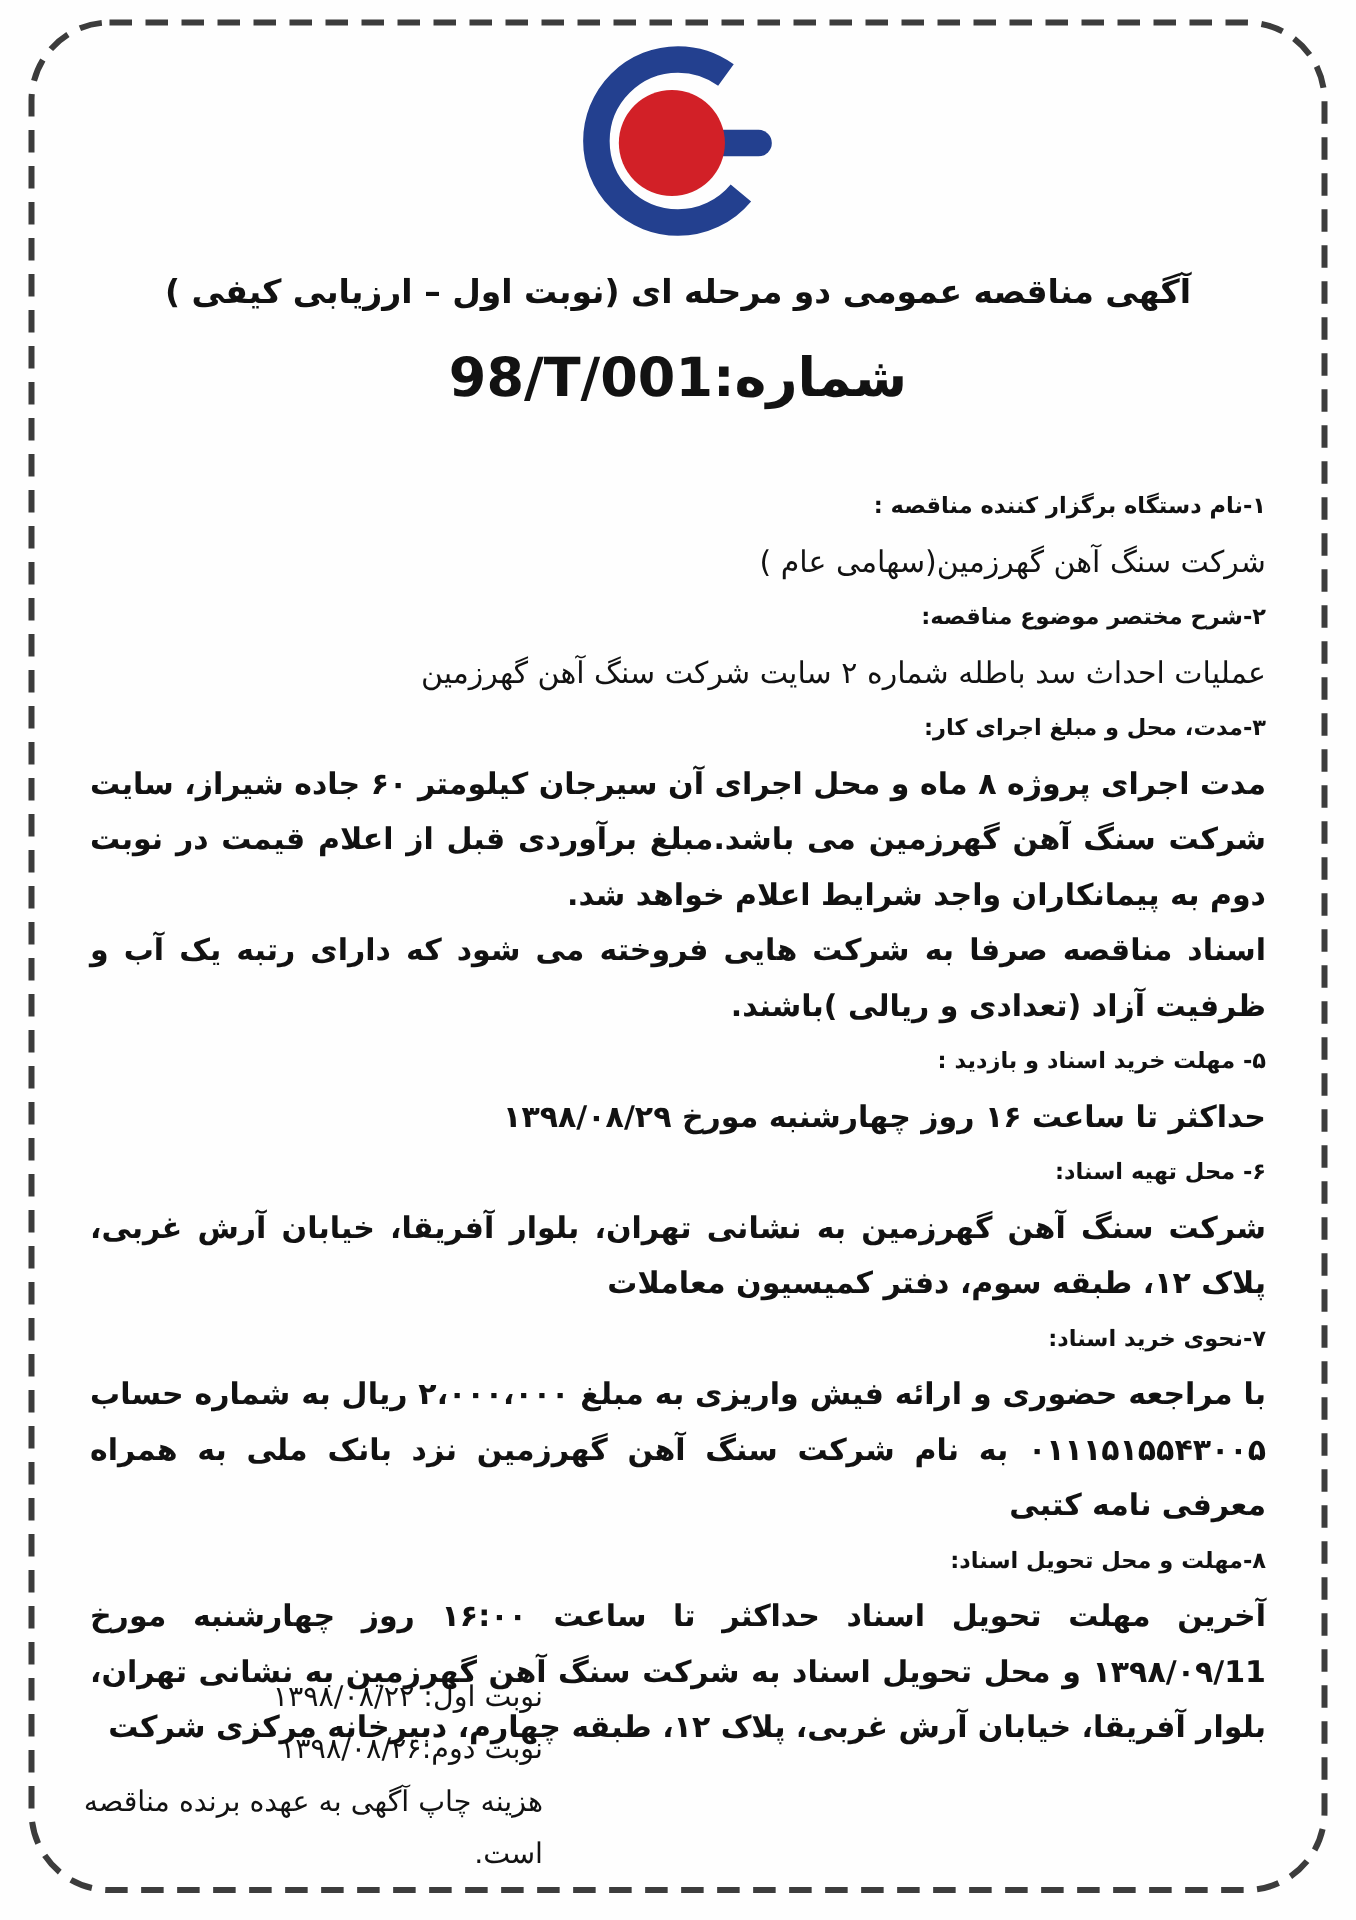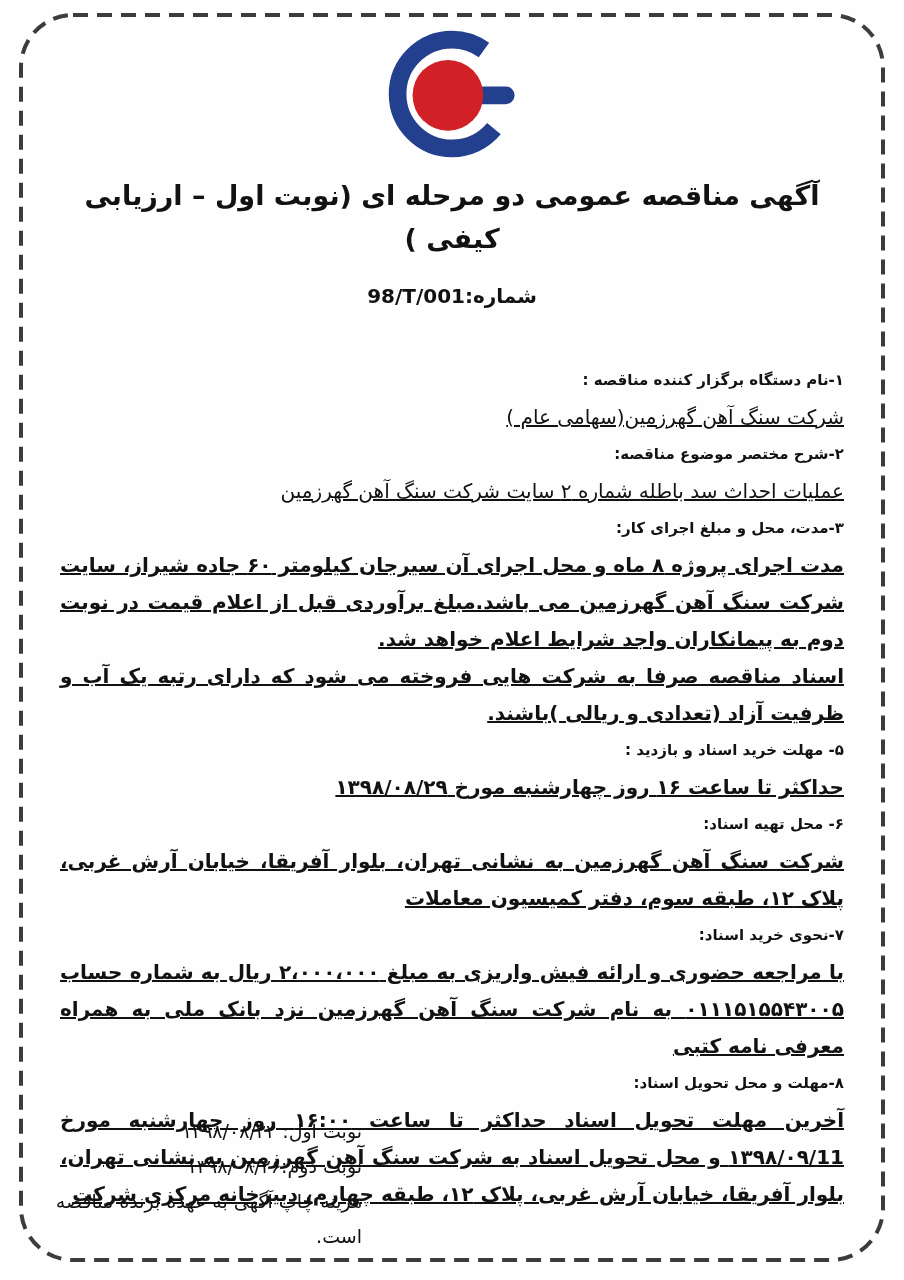--- a/index.html
+++ b/index.html
@@ -27,48 +27,47 @@
     padding: 26px 60px 0 60px;
   }
   .logo-wrap {
     display: flex;
     justify-content: center;
   }
   .logo-svg { width: 136px; height: 136px; }
   .title {
     margin-top: 12px;
     text-align: center;
-    font-size: 27px;
+    font-size: 22px;
     font-weight: bold;
     line-height: 43px;
     letter-spacing: 0;
   }
   .title-number {
     margin-top: 14px;
     text-align: center;
-    font-size: 20px;
+    font-size: 36px;
     font-weight: bold;
     line-height: 44px;
   }
   .title-number .ltr { direction: ltr; unicode-bidi: isolate; }
   .sections {
     margin-top: 44px;
     font-size: 20px;
   }
   .section-heading {
     font-size: 15px;
     font-weight: bold;
     line-height: 37px;
     text-align: right;
   }
   .section-body {
     font-weight: normal;
     line-height: 37px;
     text-align: justify;
-    text-decoration: underline;
   }
   .section-body.bold { font-weight: bold; }
   .footer {
     position: absolute;
     left: 30px;
     bottom: 26px;
     width: 332px;
     text-align: right;
     font-size: 19px;
     line-height: 35px;

